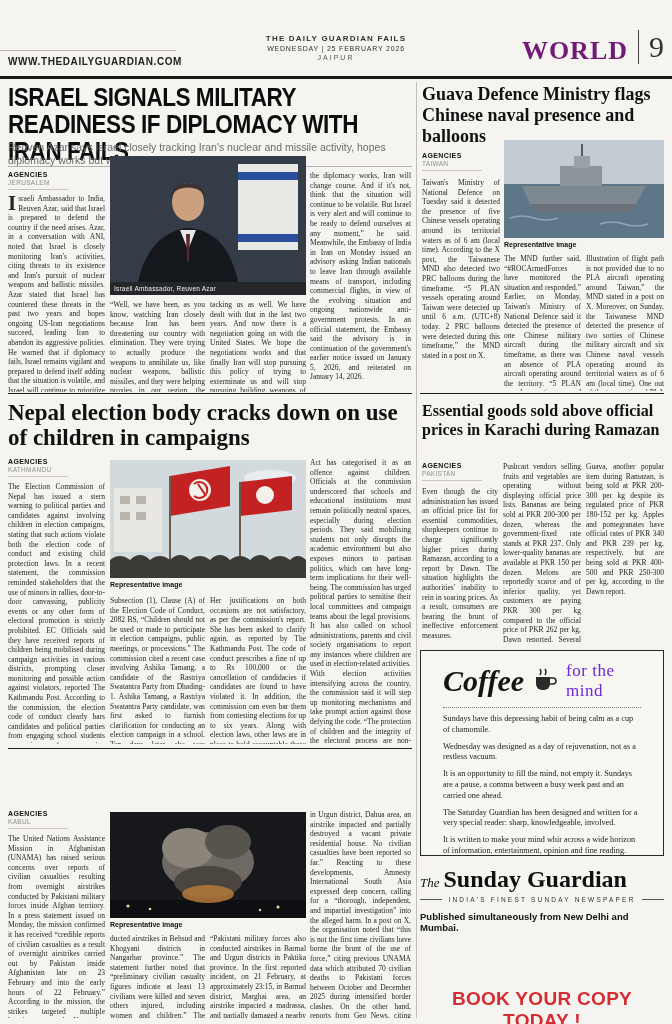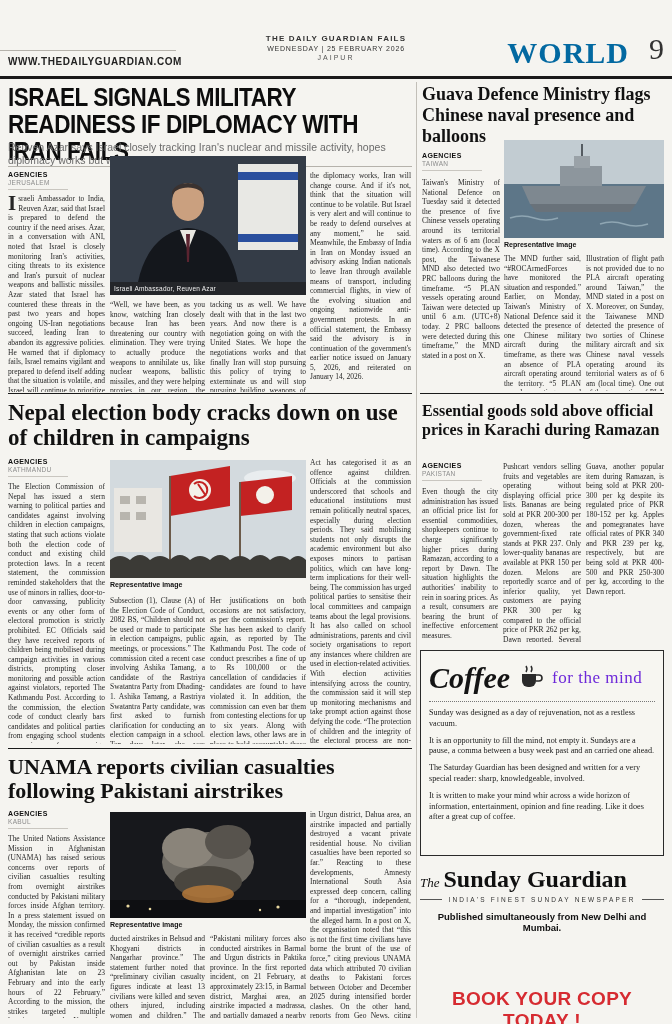--- a/index.html
+++ b/index.html
@@ -5,21 +5,21 @@
   html,body{margin:0;padding:0;background:#9a9a9a;}
   .page{position:relative;width:672px;height:1024px;margin:0 auto;background:#f5f4f0;
         font-family:"Liberation Serif",serif;color:#1c1c1c;overflow:hidden;}
   .abs{position:absolute;}
   
   .site-url{font-family:"Liberation Sans",sans-serif;font-weight:bold;font-size:10px;letter-spacing:.6px;color:#222;}
   .mast-center{text-align:center;font-family:"Liberation Sans",sans-serif;color:#333;}
   .mast-center .l1{font-size:8px;letter-spacing:1.2px;font-weight:bold;}
   .mast-center .l2{font-size:7px;letter-spacing:.8px;margin-top:2px;}
   .mast-center .l3{font-size:7px;letter-spacing:2px;margin-top:2px;color:#555;}
-  .section-title{font-family:"Liberation Serif",serif;font-weight:bold;font-size:30px;letter-spacing:1px;color:#0369a1;margin-top:8px;}
+  .section-title{font-family:"Liberation Serif",serif;font-weight:bold;font-size:26px;letter-spacing:1px;color:#701a75;margin-top:8px;}
   .page-num{font-family:"Liberation Serif",serif;font-size:30px;color:#333;}
   .vbar{width:1px;background:#444;height:34px;margin:0 10px;}
   .rule{background:#1a1a1a;}
   .thin-rule{background:#b5b2ab;}
   
   .lead-headline{font-family:"Liberation Sans",sans-serif;font-weight:700;font-size:25px;line-height:27px;
     letter-spacing:-0.5px;color:#0d0d0d;width:452px;transform:scaleX(0.9);transform-origin:0 0;}
   .lead-subhead{font-family:"Liberation Sans",sans-serif;font-size:10.5px;line-height:13px;color:#6b6b6b;}
   .sec-headline{font-family:"Liberation Serif",serif;font-weight:bold;color:#111;}
   
@@ -27,32 +27,32 @@
   .byline .place{font-family:"Liberation Sans",sans-serif;font-size:6.5px;color:#8d8d8d;margin-top:1px;letter-spacing:.3px;}
   .byline{border-bottom:1px solid #c9c6c0;padding-bottom:3px;}
   .body-col{font-size:7.5px;line-height:9.6px;text-align:justify;overflow:hidden;color:#262626;}
   .dropcap::first-letter{float:left;font-size:21px;line-height:17px;padding:1px 2px 0 0;font-weight:bold;}
   .photo{overflow:hidden;background:#444;}
   .photo svg{display:block;}
   .photo-caption-bar{background:#24262a;color:#f2f2f2;font-family:"Liberation Sans",sans-serif;
     font-size:6.5px;line-height:13px;padding:0 4px;letter-spacing:.2px;}
   .rep-caption{font-family:"Liberation Sans",sans-serif;font-weight:bold;font-size:7px;color:#111;}
   
-  .coffee-box{border:1.5px solid #2a2a2a;background:#f7f6f1;box-sizing:border-box;padding:10px 8px;overflow:hidden;}
+  .coffee-box{border:1.5px solid #2a2a2a;background:#f7f6f1;box-sizing:border-box;padding:10px 22px;overflow:hidden;}
   .coffee-title-row{display:flex;align-items:center;gap:8px;border-bottom:1px dotted #777;padding-bottom:6px;}
   .coffee-script{font-family:"Liberation Serif",serif;font-style:italic;font-weight:bold;font-size:30px;color:#141414;}
   .coffee-rest{font-family:"Liberation Serif",serif;font-size:17px;color:#6d28d9;letter-spacing:.5px;}
   .coffee-par{font-size:8.2px;line-height:10.8px;color:#222;margin-top:6px;text-align:left;}
   
   .sg-logo{font-family:"Liberation Serif",serif;font-weight:bold;font-size:24px;color:#101010;text-align:left;}
   .sg-logo .the{font-size:13px;font-weight:normal;font-style:italic;margin-right:4px;}
   .sg-tagline-row{display:flex;align-items:center;gap:6px;margin-top:3px;}
   .sg-tagline-row .line{flex:1;height:1px;background:#555;}
   .sg-tagline{font-family:"Liberation Sans",sans-serif;font-size:6.5px;letter-spacing:2.2px;color:#333;white-space:nowrap;}
-  .sg-published{font-family:"Liberation Sans",sans-serif;font-weight:bold;font-size:9.5px;color:#111;text-align:center;margin-top:8px;}
+  .sg-published{font-family:"Liberation Sans",sans-serif;font-weight:bold;font-size:9.5px;color:#111;margin-top:8px;}
   .cta-red{font-family:"Liberation Sans",sans-serif;font-weight:bold;font-size:19px;color:#d62b31;text-align:center;letter-spacing:.3px;}
 </style>
 </head>
 <body>
 
 <div class="page">
 
   <div class="abs site-url" style="left:8px;top:56px;">WWW.THEDAILYGUARDIAN.COM</div>
 
   <div class="abs mast-center" style="left:186px;top:34px;width:300px;">
@@ -180,21 +180,22 @@
       <span class="coffee-script">Coffee</span>
       <span>
         <svg width="26" height="24" viewBox="0 0 26 24">
           <path d="M4,10 h14 v7 a6,6 0 0 1 -6,6 h-2 a6,6 0 0 1 -6,-6 Z" fill="#2a2a2a"></path>
           <path d="M18,11 h3 a3,3 0 0 1 0,6 h-3" fill="none" stroke="#2a2a2a" stroke-width="1.6"></path>
           <path d="M8,2 q2,3 0,6 M13,2 q2,3 0,6" stroke="#2a2a2a" stroke-width="1.4" fill="none"></path>
         </svg>
       </span>
       <span class="coffee-rest">for the mind</span>
     </div>
-    <div class="coffee-par">Sunday was designed as a day of rejuvenation, not as a restless vacuum.</div>
+    <div class="coffee-par">Sundays have this depressing habit of being calm as a cup of chamomile.</div>
+    <div class="coffee-par">Wednesday was designed as a day of rejuvenation, not as a restless vacuum.</div>
     <div class="coffee-par">It is an opportunity to fill the mind, not empty it. Sundays are a pause, a comma between a busy week past and an carried one ahead.</div>
     <div class="coffee-par">The Saturday Guardian has been designed and written for a very special reader: sharp, knowledgeable, involved.</div>
     <div class="coffee-par">It is written to make your mind whir across a wide horizon of information, entertainment, opinion and fine reading. Like it does after a great cup of coffee.</div>
 
   </div>
 
   <div class="abs" style="left:420px;top:866px;width:244px;">
     <div class="sg-logo">
       <span class="the">The</span><span>Sunday Guardian</span>
     </div>
@@ -202,21 +203,20 @@
       <span class="line"></span>
       <span class="sg-tagline">INDIA'S FINEST SUNDAY NEWSPAPER</span>
       <span class="line"></span>
     </div>
     <div class="sg-published">Published simultaneously from New Delhi and Mumbai.</div>
   </div>
 
   <div class="abs cta-red" style="left:420px;top:988px;width:244px;">BOOK YOUR COPY TODAY !</div>
 
   <div class="abs rule" style="left:8px;top:748px;width:404px;height:1px;"></div>
-  <div class="abs sec-headline" style="left:8px;top:755px;width:407px;font-size:22px;line-height:24px;">UNAMA reports civilian casualties following Pakistani airstrikes</div>
 
   <div class="abs byline" style="left:8px;top:810px;width:60px;">
     <div class="agency">AGENCIES</div>
     <div class="place">KABUL</div>
   </div>
 
   <div class="abs photo" style="left:110px;top:812px;width:196px;height:106px;">
     <svg width="196" height="106" viewBox="0 0 196 106">
       <rect width="196" height="106" fill="#17181c"></rect>
       <rect y="88" width="196" height="18" fill="#0e0f12"></rect>

